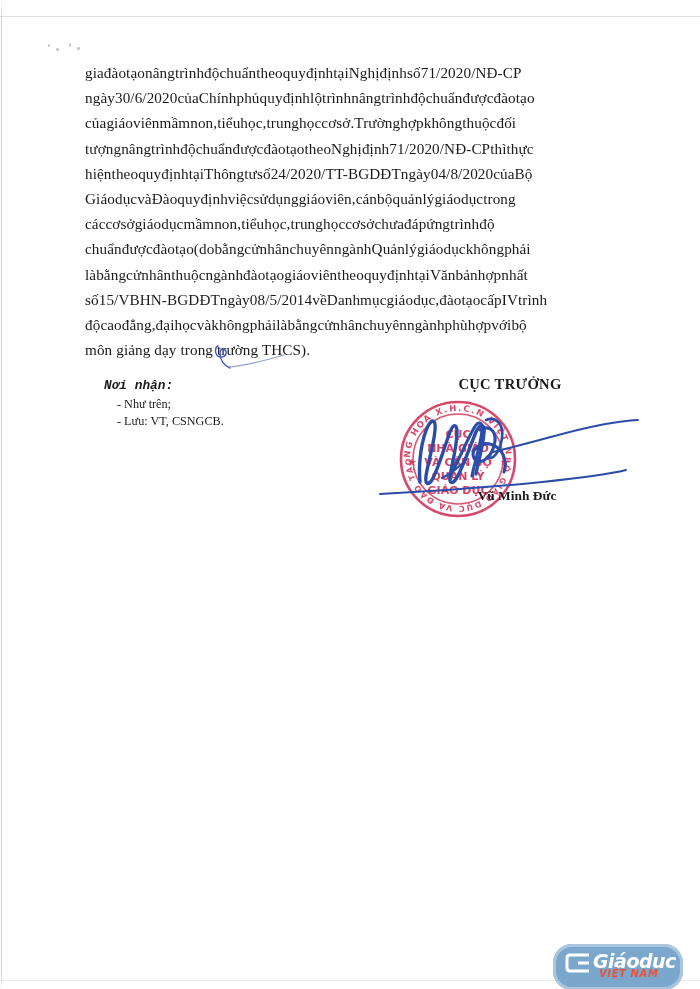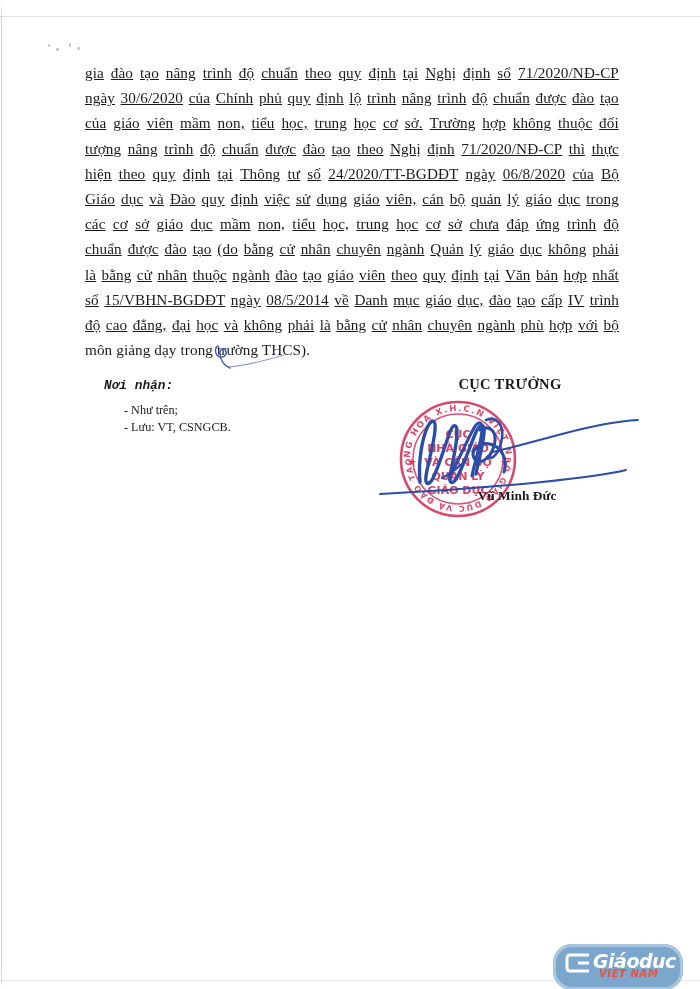--- a/index.html
+++ b/index.html
@@ -58,22 +58,21 @@
   .line {
     display: flex;
     font-size: 15.2px;
     line-height: 25.2px;
     height: 25.2px;
     white-space: pre;
     letter-spacing: 0.1px;
   }
   
   .line.just {
-    justify-content: space-between;
-    text-decoration: underline;
+    justify-content: flex-start;
   }
   .line.last {
     justify-content: flex-start;
   }
   .line .w { display: inline-block; }
 
   .closing {
     position: absolute;
     left: 85px;
     top: 342px;
@@ -101,21 +100,21 @@
   }
   .recipients .rec-title {
     font-weight: bold;
     font-style: italic;
     font-size: 12.8px;
     margin-bottom: 2px;
     font-family: Liberation Mono, monospace;
   }
   .recipients ul {
     list-style: none;
-    margin: 8px;
+    margin: 1px;
     padding: 0 0 0 12px;
   }
   .recipients li { white-space: nowrap; }
 
   
   .sign-block {
     position: absolute;
     left: 380px;
     top: 376px;
     width: 260px;
@@ -207,21 +206,21 @@
   <div class="speck" style="left:48px;top:44px;width:2px;height:3px;"></div>
   <div class="speck" style="left:56px;top:48px;width:3px;height:3px;"></div>
   <div class="speck" style="left:69px;top:43px;width:2px;height:4px;"></div>
   <div class="speck" style="left:77px;top:47px;width:3px;height:3px;"></div>
 
   <div class="body-block" id="paragraph">
       <div class="line just"><span class="w">gia</span><span class="w">đào</span><span class="w">tạo</span><span class="w">nâng</span><span class="w">trình</span><span class="w">độ</span><span class="w">chuẩn</span><span class="w">theo</span><span class="w">quy</span><span class="w">định</span><span class="w">tại</span><span class="w">Nghị</span><span class="w">định</span><span class="w">số</span><span class="w">71/2020/NĐ-CP</span></div>
       <div class="line just"><span class="w">ngày</span><span class="w">30/6/2020</span><span class="w">của</span><span class="w">Chính</span><span class="w">phủ</span><span class="w">quy</span><span class="w">định</span><span class="w">lộ</span><span class="w">trình</span><span class="w">nâng</span><span class="w">trình</span><span class="w">độ</span><span class="w">chuẩn</span><span class="w">được</span><span class="w">đào</span><span class="w">tạo</span></div>
       <div class="line just"><span class="w">của</span><span class="w">giáo</span><span class="w">viên</span><span class="w">mầm</span><span class="w">non,</span><span class="w">tiểu</span><span class="w">học,</span><span class="w">trung</span><span class="w">học</span><span class="w">cơ</span><span class="w">sở.</span><span class="w">Trường</span><span class="w">hợp</span><span class="w">không</span><span class="w">thuộc</span><span class="w">đối</span></div>
       <div class="line just"><span class="w">tượng</span><span class="w">nâng</span><span class="w">trình</span><span class="w">độ</span><span class="w">chuẩn</span><span class="w">được</span><span class="w">đào</span><span class="w">tạo</span><span class="w">theo</span><span class="w">Nghị</span><span class="w">định</span><span class="w">71/2020/NĐ-CP</span><span class="w">thì</span><span class="w">thực</span></div>
-      <div class="line just"><span class="w">hiện</span><span class="w">theo</span><span class="w">quy</span><span class="w">định</span><span class="w">tại</span><span class="w">Thông</span><span class="w">tư</span><span class="w">số</span><span class="w">24/2020/TT-BGDĐT</span><span class="w">ngày</span><span class="w">06/8/2020</span><span class="w">của</span><span class="w">Bộ</span></div>
+      <div class="line just"><span class="w">hiện</span><span class="w">theo</span><span class="w">quy</span><span class="w">định</span><span class="w">tại</span><span class="w">Thông</span><span class="w">tư</span><span class="w">số</span><span class="w">24/2020/TT-BGDĐT</span><span class="w">ngày</span><span class="w">04/8/2020</span><span class="w">của</span><span class="w">Bộ</span></div>
       <div class="line just"><span class="w">Giáo</span><span class="w">dục</span><span class="w">và</span><span class="w">Đào</span><span class="w">quy</span><span class="w">định</span><span class="w">việc</span><span class="w">sử</span><span class="w">dụng</span><span class="w">giáo</span><span class="w">viên,</span><span class="w">cán</span><span class="w">bộ</span><span class="w">quản</span><span class="w">lý</span><span class="w">giáo</span><span class="w">dục</span><span class="w">trong</span></div>
       <div class="line just"><span class="w">các</span><span class="w">cơ</span><span class="w">sở</span><span class="w">giáo</span><span class="w">dục</span><span class="w">mầm</span><span class="w">non,</span><span class="w">tiểu</span><span class="w">học,</span><span class="w">trung</span><span class="w">học</span><span class="w">cơ</span><span class="w">sở</span><span class="w">chưa</span><span class="w">đáp</span><span class="w">ứng</span><span class="w">trình</span><span class="w">độ</span></div>
       <div class="line just"><span class="w">chuẩn</span><span class="w">được</span><span class="w">đào</span><span class="w">tạo</span><span class="w">(do</span><span class="w">bằng</span><span class="w">cử</span><span class="w">nhân</span><span class="w">chuyên</span><span class="w">ngành</span><span class="w">Quản</span><span class="w">lý</span><span class="w">giáo</span><span class="w">dục</span><span class="w">không</span><span class="w">phải</span></div>
       <div class="line just"><span class="w">là</span><span class="w">bằng</span><span class="w">cử</span><span class="w">nhân</span><span class="w">thuộc</span><span class="w">ngành</span><span class="w">đào</span><span class="w">tạo</span><span class="w">giáo</span><span class="w">viên</span><span class="w">theo</span><span class="w">quy</span><span class="w">định</span><span class="w">tại</span><span class="w">Văn</span><span class="w">bản</span><span class="w">hợp</span><span class="w">nhất</span></div>
       <div class="line just"><span class="w">số</span><span class="w">15/VBHN-BGDĐT</span><span class="w">ngày</span><span class="w">08/5/2014</span><span class="w">về</span><span class="w">Danh</span><span class="w">mục</span><span class="w">giáo</span><span class="w">dục,</span><span class="w">đào</span><span class="w">tạo</span><span class="w">cấp</span><span class="w">IV</span><span class="w">trình</span></div>
       <div class="line just"><span class="w">độ</span><span class="w">cao</span><span class="w">đẳng,</span><span class="w">đại</span><span class="w">học</span><span class="w">và</span><span class="w">không</span><span class="w">phải</span><span class="w">là</span><span class="w">bằng</span><span class="w">cử</span><span class="w">nhân</span><span class="w">chuyên</span><span class="w">ngành</span><span class="w">phù</span><span class="w">hợp</span><span class="w">với</span><span class="w">bộ</span></div>
       <div class="line last">môn giảng dạy trong trường THCS).</div>
     </div>
 
 

